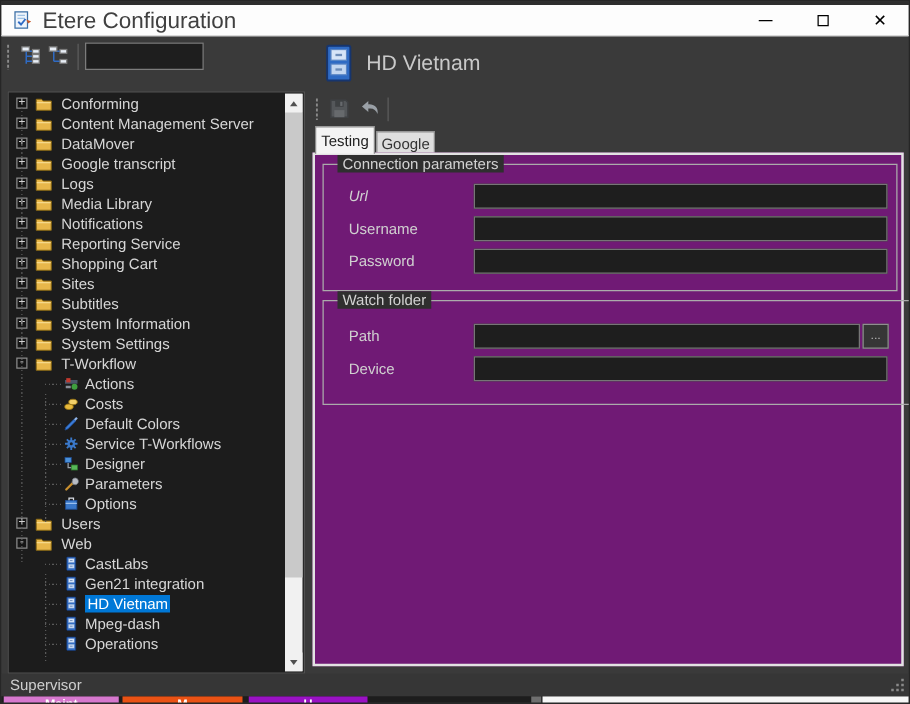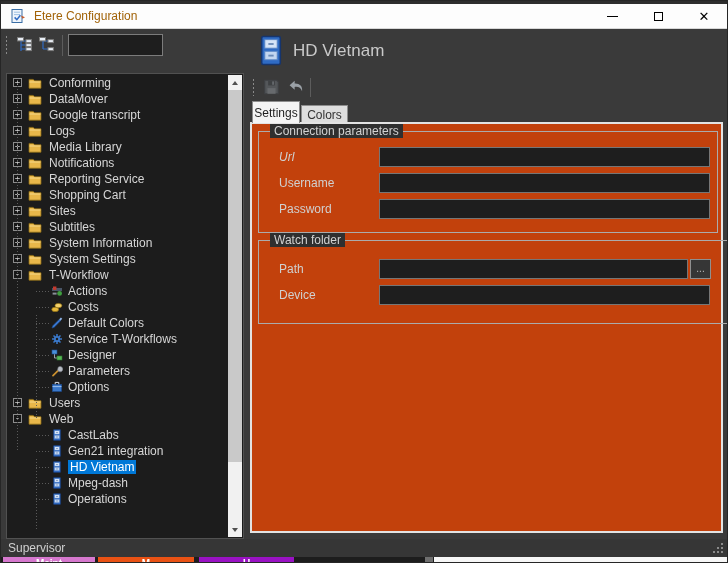--- a/index.html
+++ b/index.html
@@ -5,21 +5,21 @@
   html,body{margin:0;padding:0;background:#202020}
   *{box-sizing:border-box}
   .window{position:relative;width:728px;height:563px;background:#3a3a3a;
     font-family:"Liberation Sans",sans-serif;overflow:hidden;border:1px solid #262626}
   .topstrip{position:absolute;left:0;top:0;width:100%;height:3px;background:#2e2e2e}
 
   
   .titlebar{position:absolute;left:0;top:3px;width:100%;height:25px;background:#fdfdfd;
     display:flex;align-items:center;border-bottom:1px solid #d8d8d8}
   .app-icon{width:16px;height:16px;margin-left:9px;flex:0 0 auto}
-  .title-text{margin-left:8px;font-size:12px;color:#a16207}
+  .title-text{margin-left:8px;font-size:18px;color:#404040}
   .win-controls{position:absolute;right:0;top:0;height:100%;display:flex}
   .win-btn{width:46px;height:100%;display:flex;align-items:center;justify-content:center}
   .glyph-min{width:11px;height:1px;background:#000}
   .glyph-max{width:9px;height:9px;border:1px solid #000}
   .glyph-close{font-size:13px;color:#000;line-height:1}
 
   
   .grip{position:absolute;width:3px;background-image:radial-gradient(circle,#8a8a8a .9px,transparent 1.1px);
     background-size:3px 4px;background-repeat:repeat-y}
   .tb-icon{position:absolute;width:20px;height:20px}
@@ -55,21 +55,21 @@
   .sb-thumb{position:absolute;left:0;top:15px;width:14px;height:372px;background:#c9c9c9}
 
   
   .mt-icon{position:absolute;width:19px;height:18px}
   .disabled{opacity:.55}
   .tab{position:absolute;font-size:12px;color:#1e1e1e;display:flex;align-items:center;
     justify-content:center;border:1px solid #8d8d8d;border-bottom:none}
   .tab.active{background:#f4f4f4;z-index:2}
   .tab.inactive{background:#dedede;color:#333}
 
-  .panel{position:absolute;left:249px;top:121px;width:473px;height:411px;background:#c2410c;
+  .panel{position:absolute;left:249px;top:121px;width:473px;height:411px;background:#701a75;
     border:2px solid #e3e3e3}
   .group{position:absolute;border:1px solid #ababab}
   .group-title{position:absolute;top:-8px;left:11px;background:#2f2f2f;padding:0 4px;font-size:12px;color:#d2d2d2}
   .flabel{position:absolute;left:20px;font-size:12px;color:#d0d0d0;line-height:20px}
   .field-input{position:absolute;left:120px;height:20px;background:#1e1e1e;border:1px solid #767676;
     color:#ddd;font-size:12px;padding:0 3px}
   .browse-btn{position:absolute;left:431px;width:21px;height:20px;background:#363636;
     border:1px solid #8f8f8f;color:#b8b8b8;font-size:10px;line-height:1;padding:0}
 
   
@@ -149,20 +149,26 @@
             <svg viewBox="0 0 14 12">
               <path d="M1 2.4 h4.2 L6.6 3.8 H13 v7.4 H1z" fill="#e8b74a" stroke="#8a6914" stroke-width="0.8"></path>
               <path d="M1.4 5 H12.6" stroke="#f6d98a" stroke-width="1"></path>
             </svg>
           </span><span class="tlabel">Conforming</span></div>
         <div class="row lv0"><span class="expander">+</span><span class="icon">
             <svg viewBox="0 0 14 12">
               <path d="M1 2.4 h4.2 L6.6 3.8 H13 v7.4 H1z" fill="#e8b74a" stroke="#8a6914" stroke-width="0.8"></path>
               <path d="M1.4 5 H12.6" stroke="#f6d98a" stroke-width="1"></path>
             </svg>
+          </span><span class="tlabel">Content Management Server</span></div>
+        <div class="row lv0"><span class="expander">+</span><span class="icon">
+            <svg viewBox="0 0 14 12">
+              <path d="M1 2.4 h4.2 L6.6 3.8 H13 v7.4 H1z" fill="#e8b74a" stroke="#8a6914" stroke-width="0.8"></path>
+              <path d="M1.4 5 H12.6" stroke="#f6d98a" stroke-width="1"></path>
+            </svg>
           </span><span class="tlabel">DataMover</span></div>
         <div class="row lv0"><span class="expander">+</span><span class="icon">
             <svg viewBox="0 0 14 12">
               <path d="M1 2.4 h4.2 L6.6 3.8 H13 v7.4 H1z" fill="#e8b74a" stroke="#8a6914" stroke-width="0.8"></path>
               <path d="M1.4 5 H12.6" stroke="#f6d98a" stroke-width="1"></path>
             </svg>
           </span><span class="tlabel">Google transcript</span></div>
         <div class="row lv0"><span class="expander">+</span><span class="icon">
             <svg viewBox="0 0 14 12">
               <path d="M1 2.4 h4.2 L6.6 3.8 H13 v7.4 H1z" fill="#e8b74a" stroke="#8a6914" stroke-width="0.8"></path>
@@ -355,24 +361,24 @@
   </span>
   <span class="mt-icon icon" style="left:285px;top:77px">
     <svg viewBox="0 0 18 15">
         <path d="M8.2 1.6 L3.4 5.8 8.2 10 V7.4 c3.6-.5 5.9.9 7 4.1 .8-5-2.6-7.6-7-7.3z" fill="#9aa0a6"></path>
       </svg>
   </span>
   <div class="tb-sep" style="left:309px;top:77px;height:19px"></div>
 
   <div id="tabstrip">
       <div class="tab active" style="left: 251px; top: 100px; width: 48px; height: 22px;">
-        <span>Settings</span>
+        <span>Testing</span>
       </div>
       <div class="tab inactive" style="left: 300px; top: 104px; width: 47px; height: 18px;">
-        <span>Colors</span>
+        <span>Google</span>
       </div>
     </div>
 
   <div class="panel" id="panel">
       <div class="group" style="left: 6px; top: 7px; width: 460px; height: 102px;">
         <span class="group-title">Connection parameters</span>
         <span class="flabel" style="top: 15px; font-style: italic;">Url</span>
         <input class="field-input" value="" style="top: 15px; width: 331px;">
         <span class="flabel" style="top: 41px;">Username</span>
         <input class="field-input" value="" style="top: 41px; width: 331px;">

